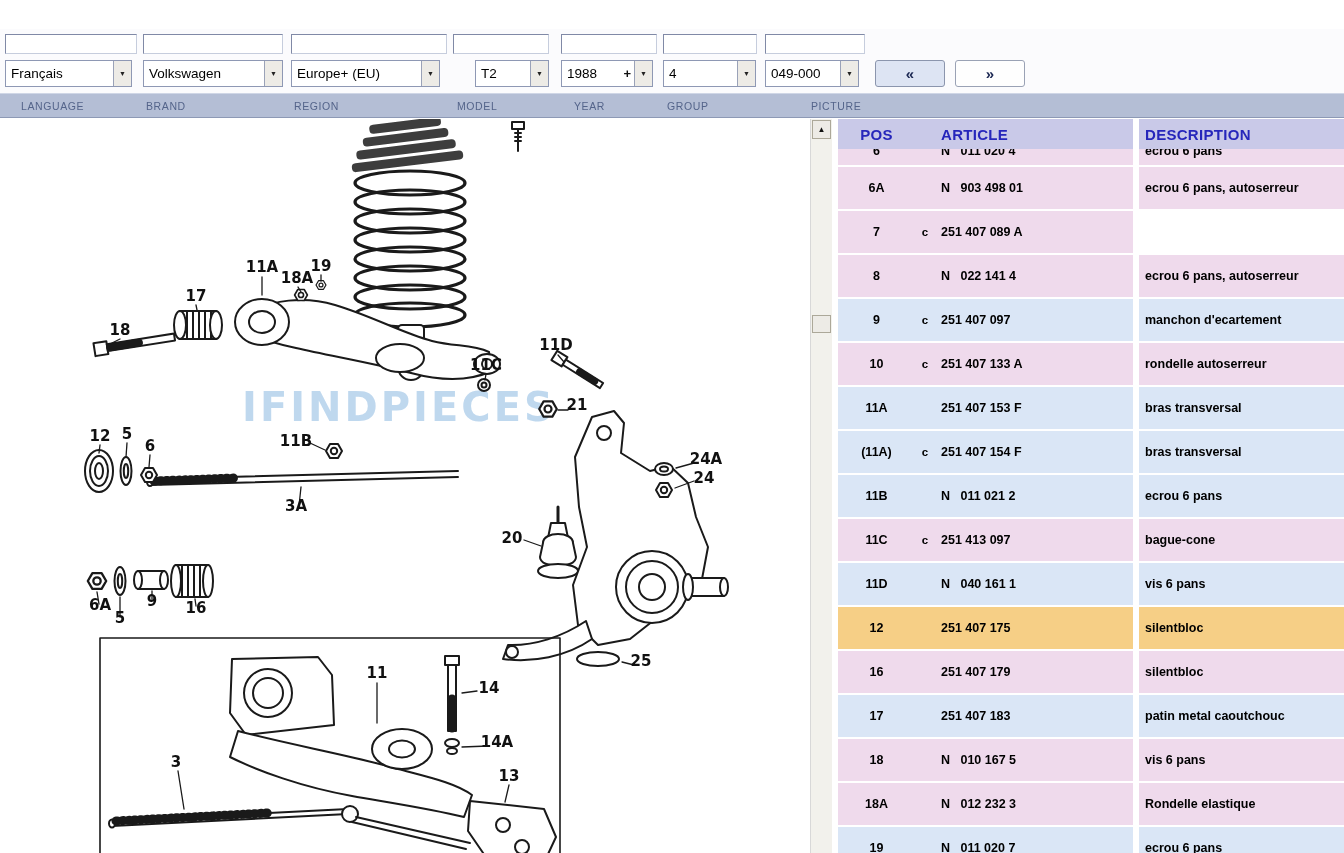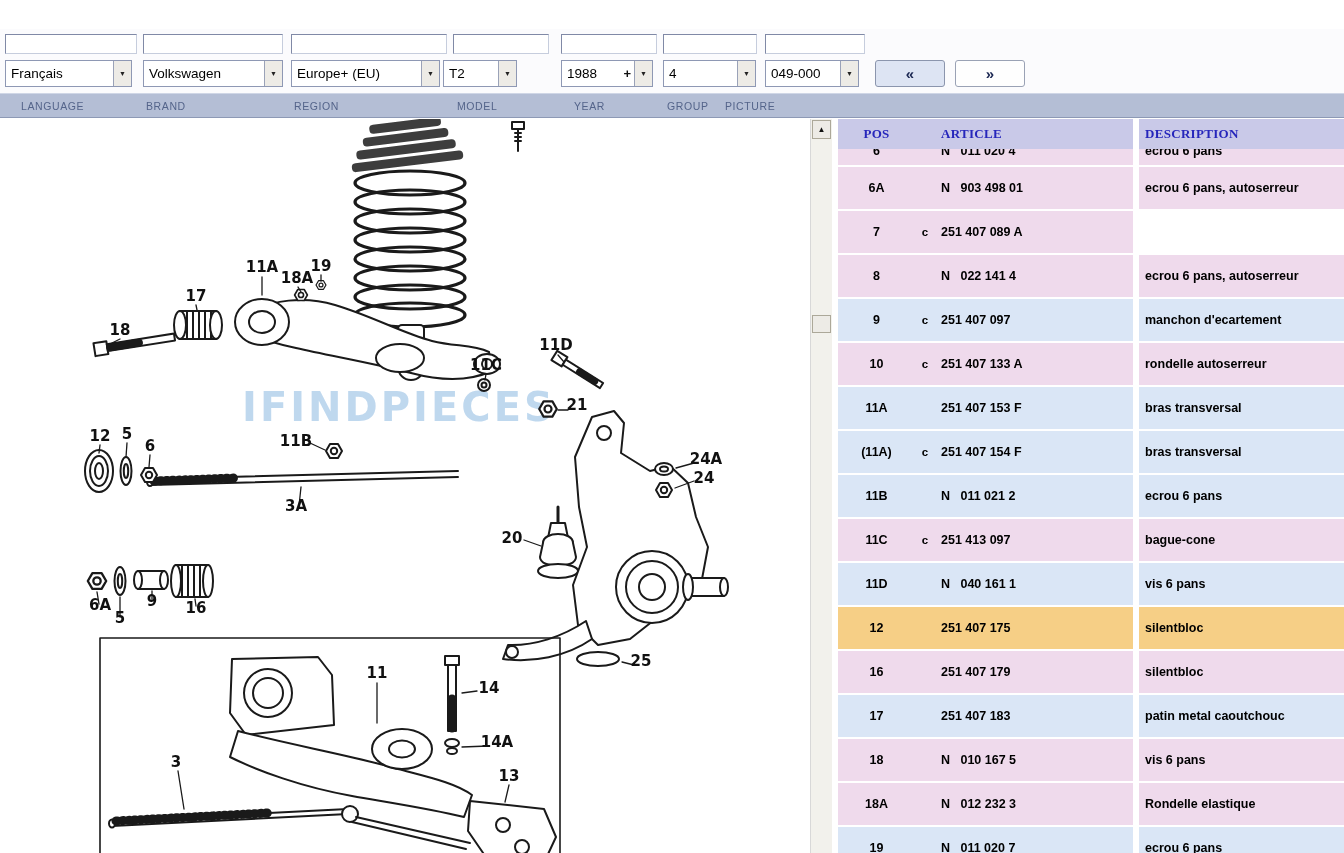--- a/index.html
+++ b/index.html
@@ -38,22 +38,22 @@
             border:1px solid #aca899; display:flex; align-items:center; justify-content:center;
             font-size:8px; color:#111; box-sizing:border-box; }
   .sb-up { top:1px; } .sb-down { bottom:1px; }
   .sb-thumb { position:absolute; left:1px; top:196px; width:19px; height:18px; background:#edebe6;
               border:1px solid #aca899; box-sizing:border-box; }
 
   
   .table { position:absolute; left:838px; top:1px; width:506px; height:754px; overflow:hidden; background:#fff; }
   .t-header, .prow { display:grid; grid-template-columns:77px 20px 198px 6px 205px; }
   .t-header { height:30px; }
-  .h-cell { background:#c9c9e8; display:flex; align-items:center; font-weight:bold; font-size:13px;
-            color:#2626bb; letter-spacing:.3px;font-family:Liberation Serif, serif; }
+  .h-cell { background:#c9c9e8; display:flex; align-items:center; font-weight:bold; font-size:15px;
+            color:#2626bb; letter-spacing:.3px; }
   .h-pos { justify-content:center; }
   .h-article, .h-desc { padding-left:6px; }
   .h-gutter { background:#fff; }
   .prow { height:44px; box-sizing:border-box; border-bottom:2px solid #fff; overflow:hidden; cursor:pointer; }
   .cell { display:flex; align-items:center; font-weight:bold; font-size:12.5px; color:#000; }
   .cell.pos { justify-content:center; }
   .cell.flag { justify-content:center; font-size:11.5px; }
   .cell.article { padding-left:6px; white-space:pre; }
   .cell.desc { padding-left:6px; }
   .row-pink .cell { background:#efdaec; }
@@ -90,21 +90,21 @@
       <span class="combo-arrow">▼</span>
     </div>
     <div class="combo" style="left:143px;width:140px">
       <span class="combo-value">Volkswagen</span>
       <span class="combo-arrow">▼</span>
     </div>
     <div class="combo" style="left:291px;width:149px">
       <span class="combo-value">Europe+ (EU)</span>
       <span class="combo-arrow">▼</span>
     </div>
-    <div class="combo" style="left:443px;width:74px">
+    <div class="combo" style="left:475px;width:74px">
       <span class="combo-value">T2</span>
       <span class="combo-arrow">▼</span>
     </div>
     <div class="combo" style="left:561px;width:92px">
       <span class="combo-value">1988</span>
       <span class="year-plus">+</span>
       <span class="combo-arrow">▼</span>
     </div>
     <div class="combo" style="left:663px;width:93px">
       <span class="combo-value">4</span>
@@ -118,21 +118,21 @@
     <button class="nav-btn nav-prev">«</button>
     <button class="nav-btn nav-next">»</button>
 
     <div class="labels-bar">
       <span class="col-label" style="left:21px">LANGUAGE</span>
       <span class="col-label" style="left:146px">BRAND</span>
       <span class="col-label" style="left:294px">REGION</span>
       <span class="col-label" style="left:457px">MODEL</span>
       <span class="col-label" style="left:574px">YEAR</span>
       <span class="col-label" style="left:667px">GROUP</span>
-      <span class="col-label" style="left:725px">PICTURE</span>
+      <span class="col-label" style="left:811px">PICTURE</span>
     </div>
   </div>
 
   <div class="main">
 
     <div class="diagram-panel">
       <svg width="810" height="755" viewBox="0 0 810 755">
         <text x="242" y="302" font-size="40" font-weight="bold" fill="#b5d2ec" opacity="0.85" letter-spacing="3">IFINDPIECES</text>
 
         <g stroke="#1a1a1a" stroke-width="2" fill="none" stroke-linecap="round" stroke-linejoin="round">

